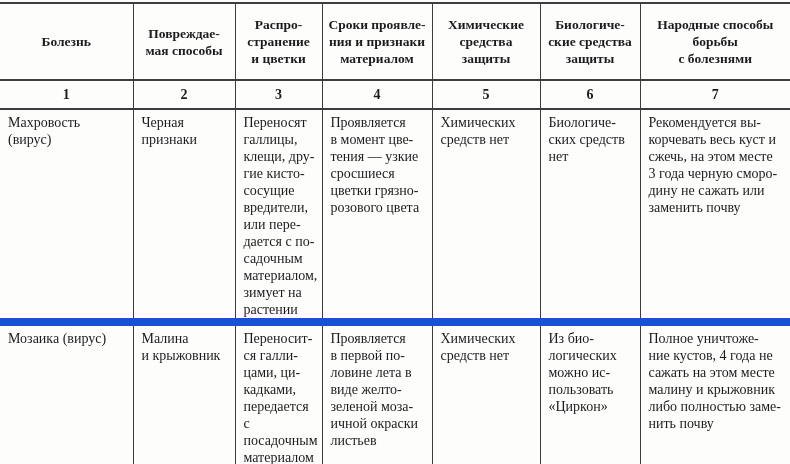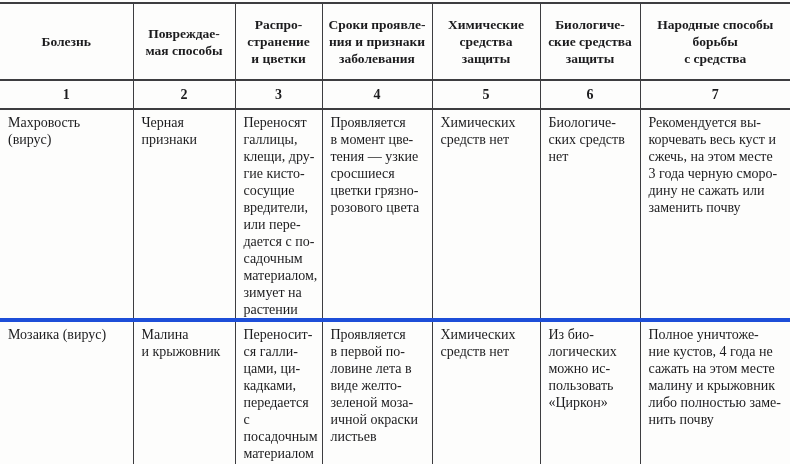--- a/index.html
+++ b/index.html
@@ -50,21 +50,21 @@
   tr.num-row th { font-size: 14px; }
 
   tr.body-row td {
     vertical-align: top;
     text-align: left;
     font-size: 14px;
     line-height: 17px;
     white-space: pre-line;
     padding: 4px 5px 0 8px;
   }
-  tr.body-row.first td { border-bottom: 4px solid #1d4ed8; }
+  tr.body-row.first td { border-bottom: 8px solid #1d4ed8; }
   tr.body-row.first  { height: 202px; }
   tr.body-row.second { height: 149px; }
 </style>
 </head>
 <body>
 
 <div class="page">
   <table class="diseases">
     <colgroup>
       <col style="width:133px">
@@ -78,30 +78,30 @@
     <thead>
       <tr class="header-row">
         <th>Болезнь</th>
         <th>Повреждае-
 мая способы</th>
         <th>Распро-
 странение
 и цветки</th>
         <th>Сроки проявле-
 ния и признаки
-заболевания</th>
+материалом</th>
         <th>Химические
 средства
 защиты</th>
         <th>Биологиче-
 ские средства
 защиты</th>
         <th>Народные способы
 борьбы
-с средства</th>
+с болезнями</th>
       </tr>
       <tr class="num-row">
         <th>1</th>
         <th>2</th>
         <th>3</th>
         <th>4</th>
         <th>5</th>
         <th>6</th>
         <th>7</th>
       </tr>

